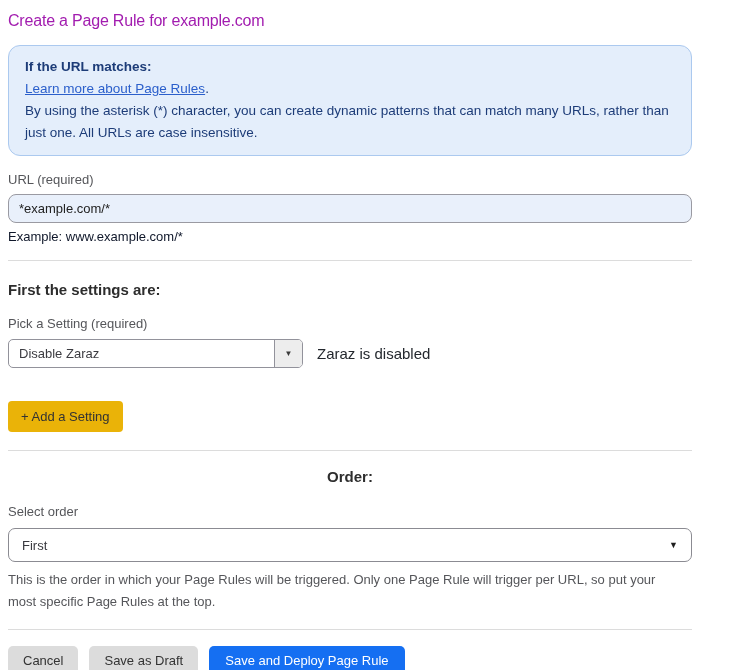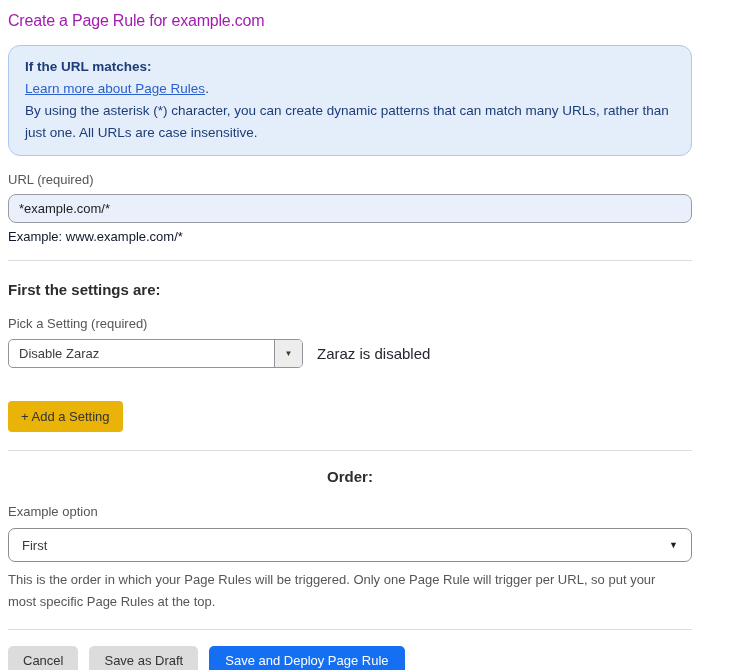--- a/index.html
+++ b/index.html
@@ -143,21 +143,21 @@
     </div>
     <div class="status-text">Zaraz is disabled</div>
   </div>
 
   <button class="add-setting-btn">+ Add a Setting</button>
 
   <hr class="divider" style="margin-top:18px;">
 
   <div class="section-heading" style="margin-top:17px;text-align:center;">Order:</div>
 
-  <div class="field-label" style="margin-top:19px;">Example option</div>
+  <div class="field-label" style="margin-top:19px;">Select order</div>
 
   <div class="order-select">
     <span>First</span>
     <span class="arrow-glyph">▼</span>
   </div>
 
   <div class="help-text">This is the order in which your Page Rules will be triggered. Only one Page Rule will trigger per URL, so put your most specific Page Rules at the top.</div>
 
   <hr class="divider" style="margin-top:17px;">
 

